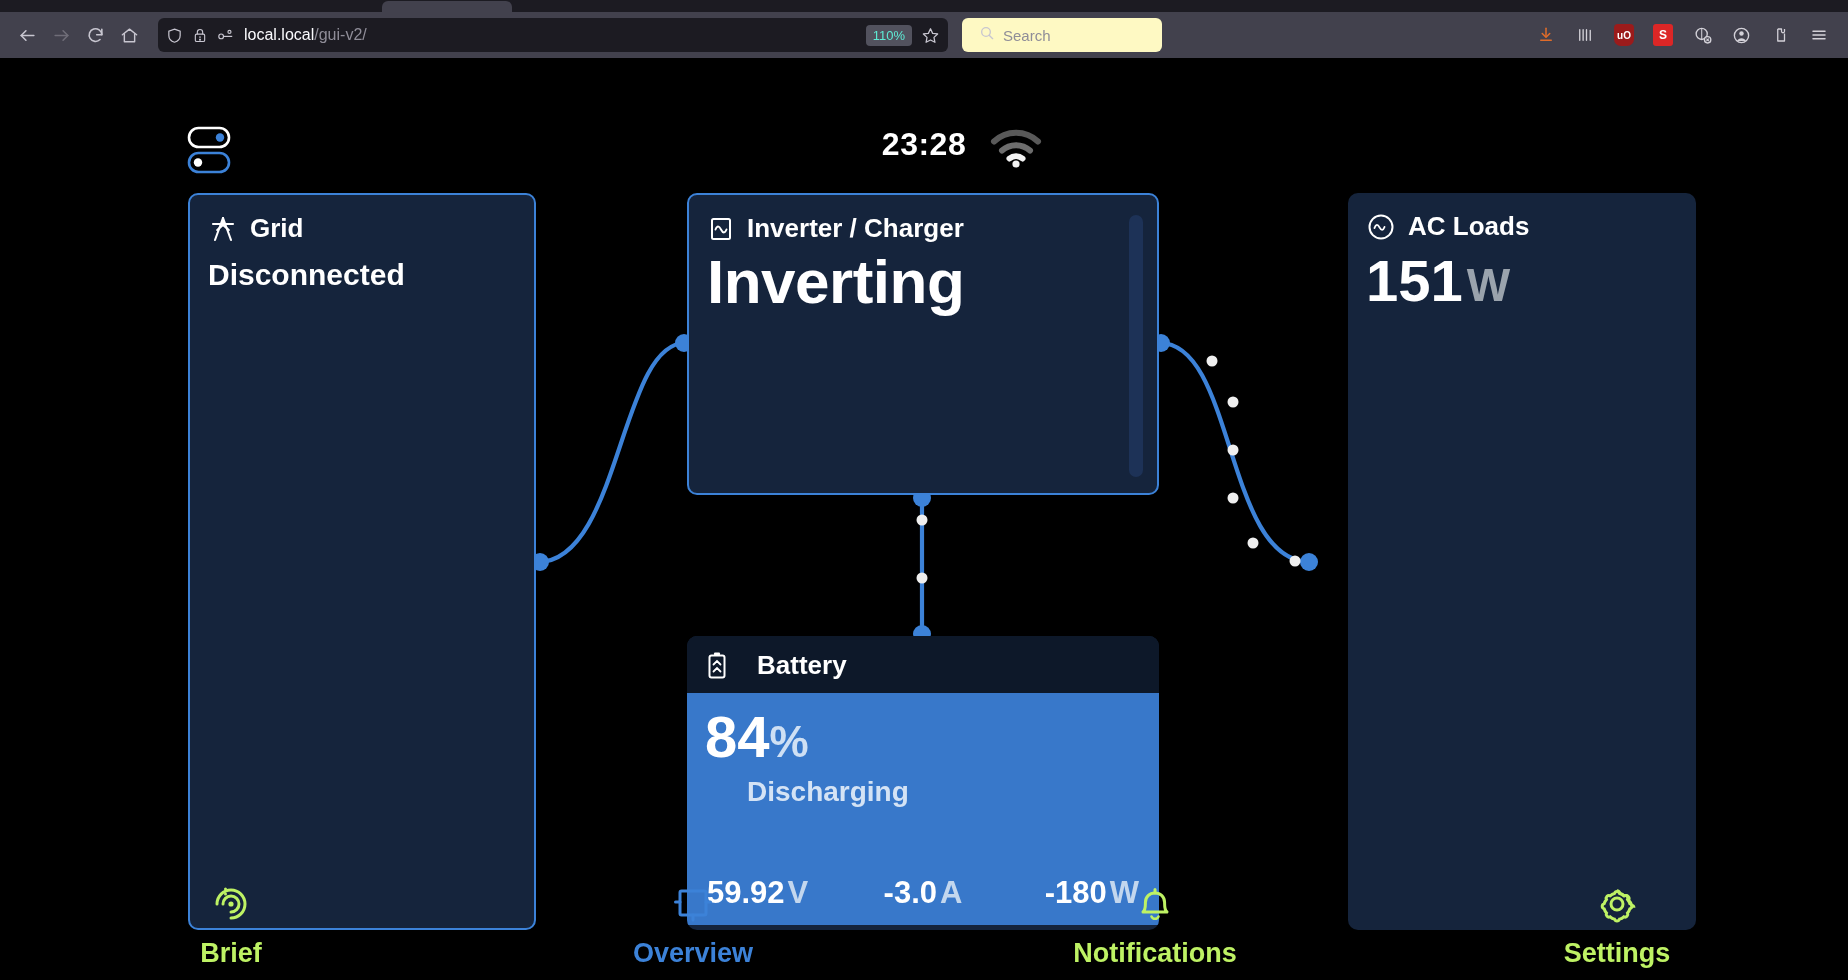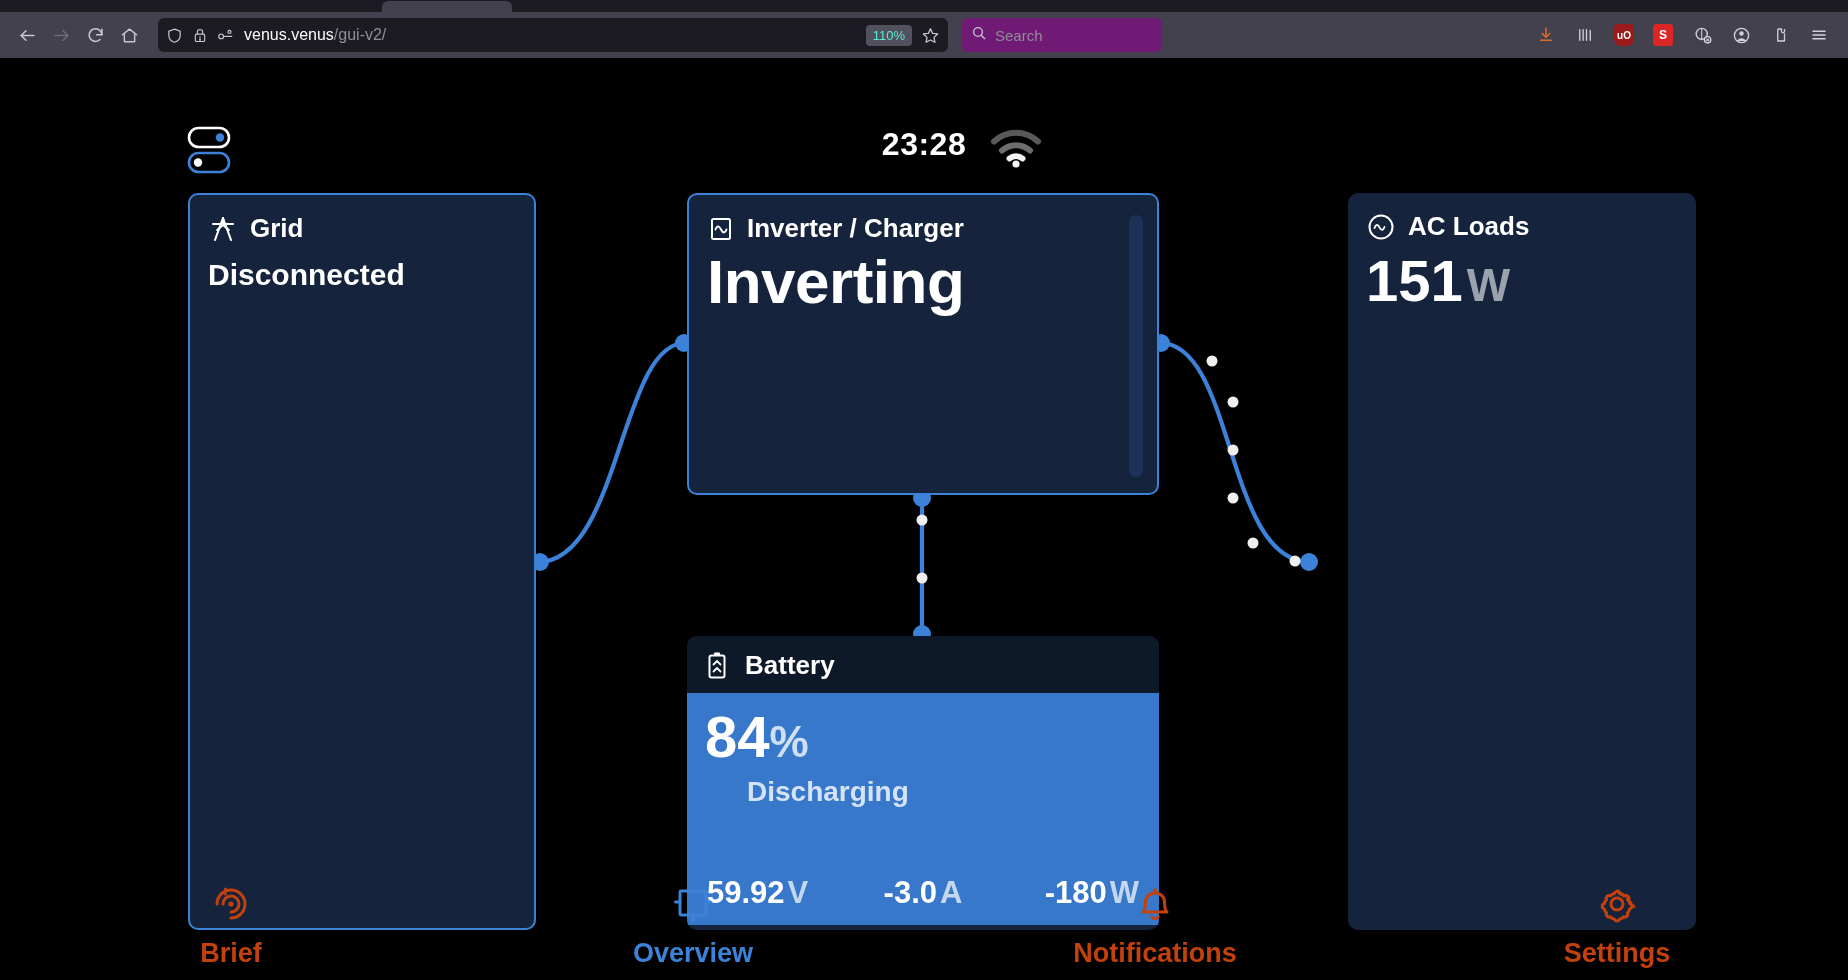--- a/index.html
+++ b/index.html
@@ -36,22 +36,22 @@
   .url-text { font-size: 16px; color: #fbfbfe; white-space: nowrap; }
   .url-text .path { color: #8f8d98; margin-top: 18px; }
   .url-spacer { flex: 1; }
   .zoom-badge {
     font-size: 13px; color: #5eead4; background: #52525e;
     padding: 3px 7px; border-radius: 4px; flex: none;
   }
   .star { color: #c8c6d0; flex: none; display: flex; align-items: center; }
   .searchbar {
     flex: none; width: 200px; height: 34px; margin-left: 14px;
-    background: #701a75; border-radius: 6px;
-    display: flex; align-items: center; padding: 0 9px; gap: 8px;
+    background: #fef9c3; border-radius: 6px;
+    display: flex; align-items: center; padding: 0 17px; gap: 8px;
   }
   .searchbar .ph { font-size: 15px; color: #8f8d98; }
   .chrome-right { margin-left: auto; display: flex; align-items: center; gap: 13px; padding-right: 6px; }
   .cr-icon { width: 26px; height: 26px; display: flex; align-items: center; justify-content: center; }
   .badge-sq { width: 20px; height: 22px; border-radius: 3px; display:flex; align-items:center; justify-content:center;
     font-size: 12px; font-weight: bold; color: #fff; }
 
   
   .app { position: relative; width: 1848px; height: 922px; background: #000; font-weight: bold; }
 
@@ -89,21 +89,21 @@
   .inv-slider {
     position: absolute; right: 14px; top: 20px; width: 14px; height: 262px;
     background: #1d3257; border-radius: 7px;
   }
 
   
   #acloads-card { left: 1348px; top: 135px; width: 348px; height: 737px; }
 
   
   #battery-card { left: 687px; top: 578px; width: 472px; height: 294px; overflow: hidden; }
-  .batt-head { background: #0d1829; padding: 14px 0 12px 18px; display: flex; align-items: center; gap: 16px; text-align: center; }
+  .batt-head { background: #0d1829; padding: 14px 0 12px 18px; display: flex; align-items: center; gap: 28px; text-align: center; }
   .batt-head .label { font-size: 26px; color: #fff; }
   .batt-body { background: #3878ca; height: 232px; position: relative; }
   .batt-soc { font-size: 58px; color: #fff; padding: 10px 0 0 18px; }
   .batt-soc .unit { color: #cfe0f4; font-size: 44px; }
   .batt-state { font-size: 28px; color: #d4e3f5; padding: 6px 0 0 20px; margin-left: 40px; }
   .batt-stats {
     position: absolute; bottom: 14px; left: 0; width: 100%;
     display: flex; padding: 0 20px; font-size: 31px; color: #fff;
   }
   .batt-stats .st { flex: 1; }
@@ -114,21 +114,21 @@
   
   .links { position: absolute; left: 0; top: 0; width: 1848px; height: 922px; pointer-events: none; }
 
   
   .bottomnav {
     position: absolute; left: 0; bottom: 0; width: 1848px; height: 110px;
     display: flex; align-items: center;
   }
   .navitem {
     flex: 1; display: flex; flex-direction: column; align-items: center; gap: 8px;
-    color: #c2410c;
+    color: #bef264;
   }
   .navitem.active { color: #3c82d8; }
   .navitem .nlabel { font-size: 27px; }
 </style>
 </head>
 <body>
 
 <div class="browser">
   <div class="tabstrip">
     <div class="tab-stub"></div>
@@ -173,21 +173,21 @@
             <circle cx="12" cy="18.4" r="0.7" fill="currentColor"></circle>
           </svg>
       </span>
       <span class="ic">
         <svg width="18" height="14" viewBox="0 0 26 18" fill="none" stroke="currentColor" stroke-width="1.7">
             <circle cx="6" cy="11" r="3.4"></circle>
             <line x1="9.6" y1="11" x2="22" y2="11"></line>
             <circle cx="18" cy="4.5" r="2.2"></circle>
           </svg>
       </span>
-      <span class="url-text"><span>venus.venus</span><span class="path">/gui-v2/</span></span>
+      <span class="url-text"><span>local.local</span><span class="path">/gui-v2/</span></span>
       <span class="url-spacer"></span>
       <span class="zoom-badge">110%</span>
       <span class="star">
         <svg width="19" height="19" viewBox="0 0 24 24" fill="none" stroke="currentColor" stroke-width="1.6" stroke-linejoin="round">
             <polygon points="12,3.5 14.7,9.3 21,10.1 16.4,14.4 17.6,20.6 12,17.6 6.4,20.6 7.6,14.4 3,10.1 9.3,9.3"></polygon>
           </svg>
       </span>
     </div>
 
     <div class="searchbar">

